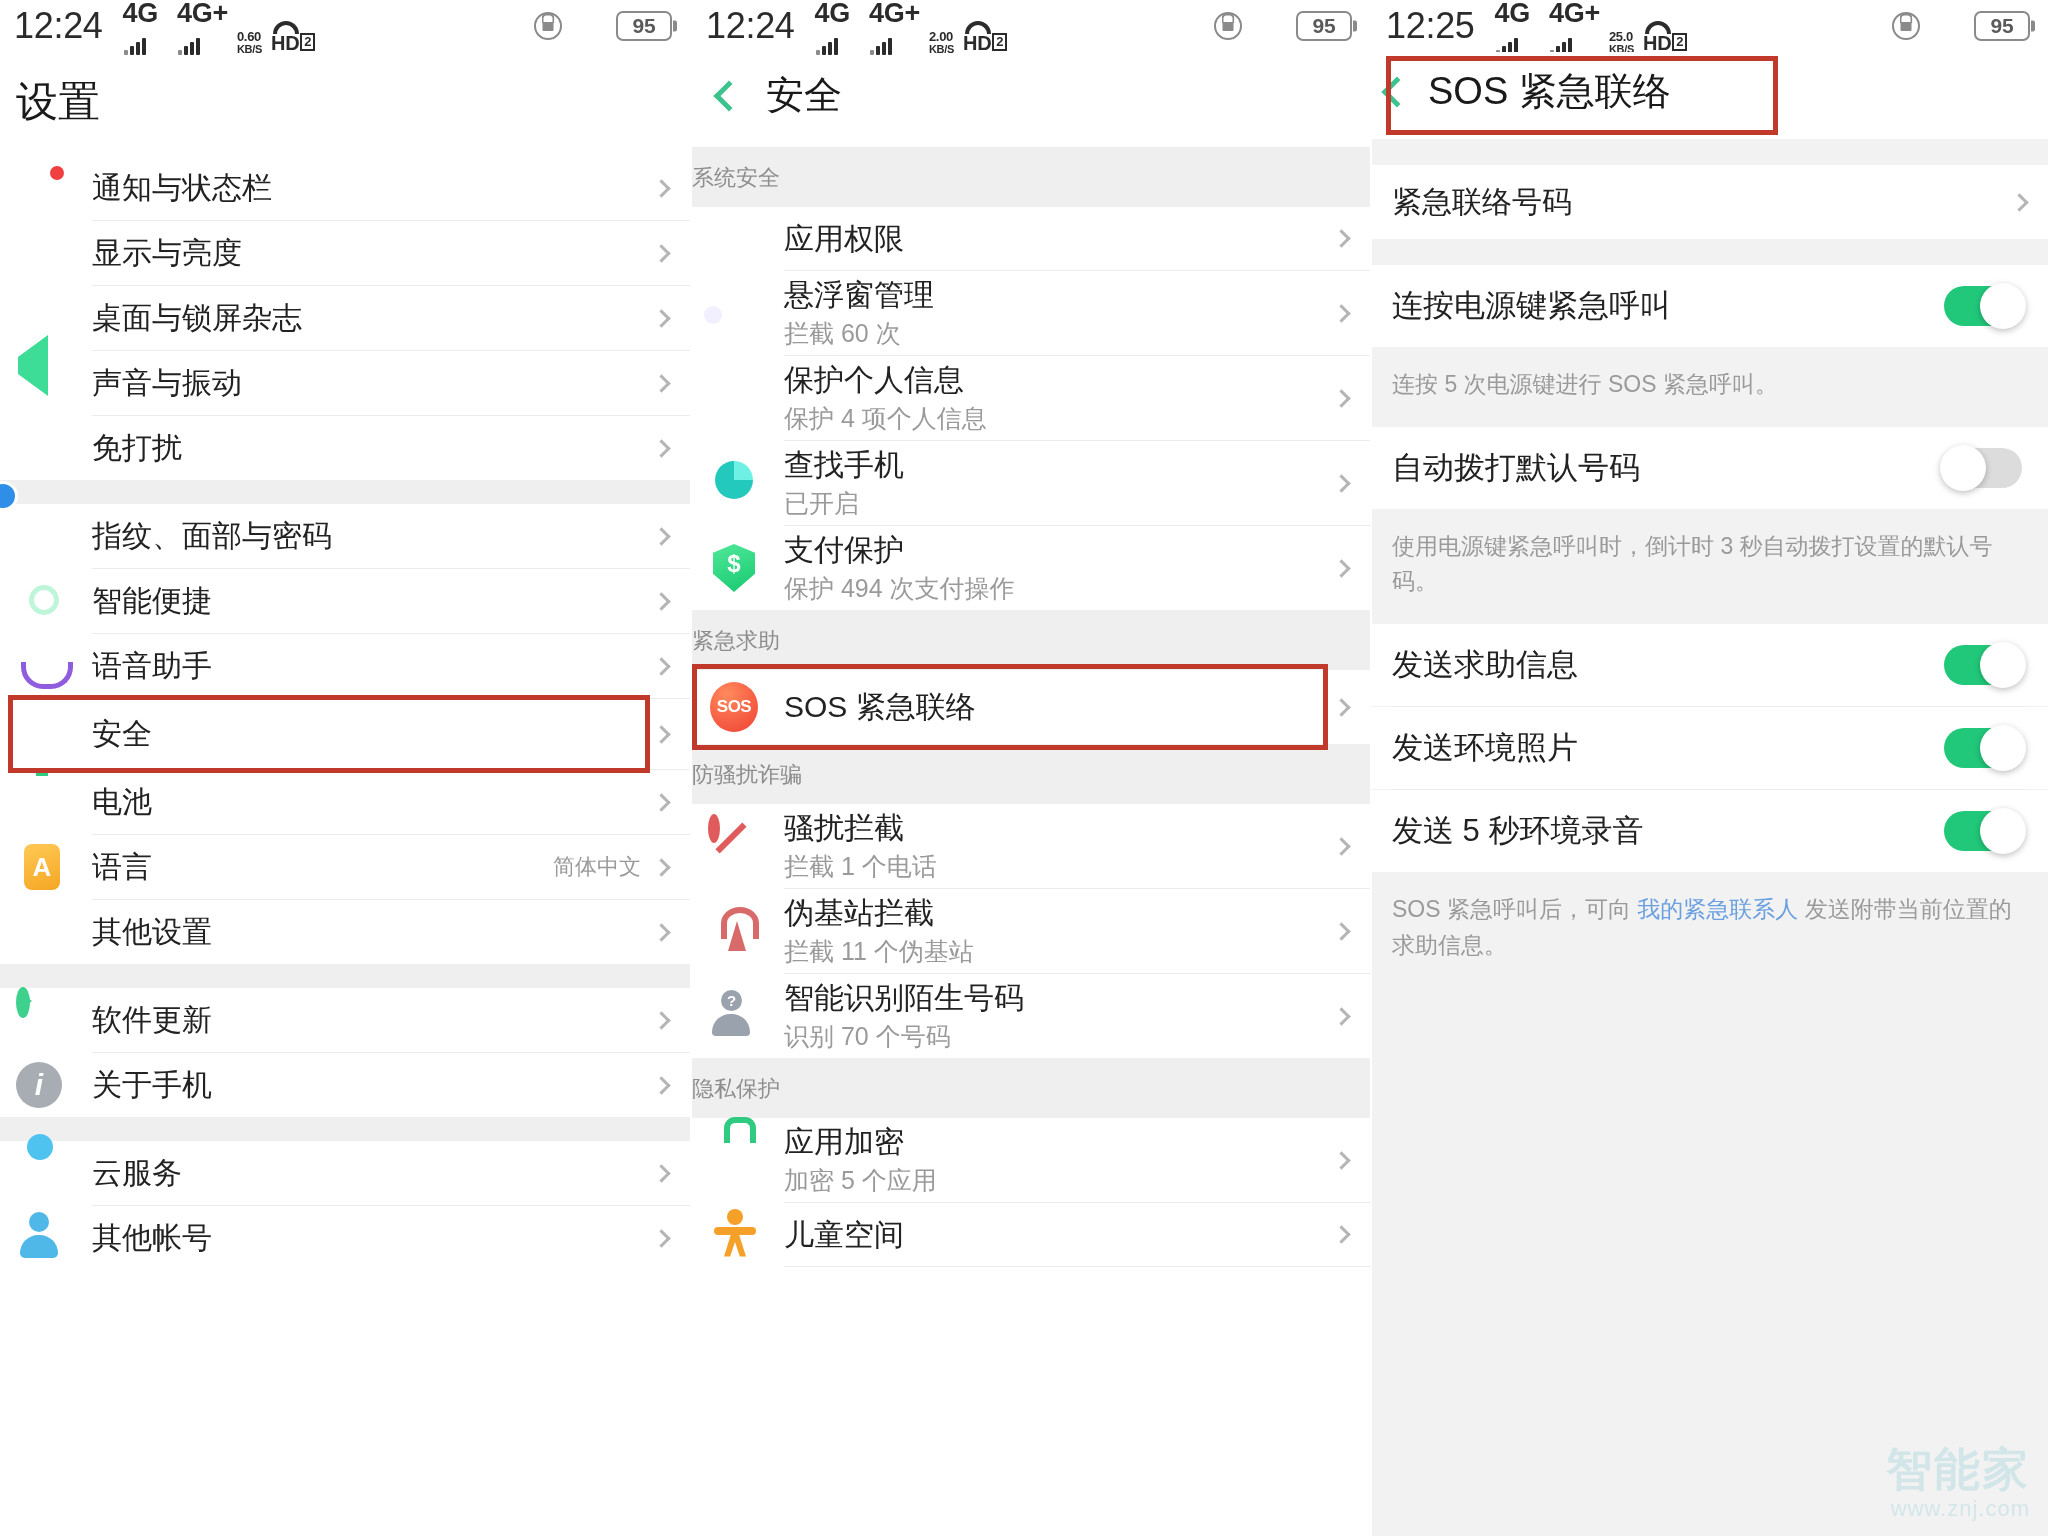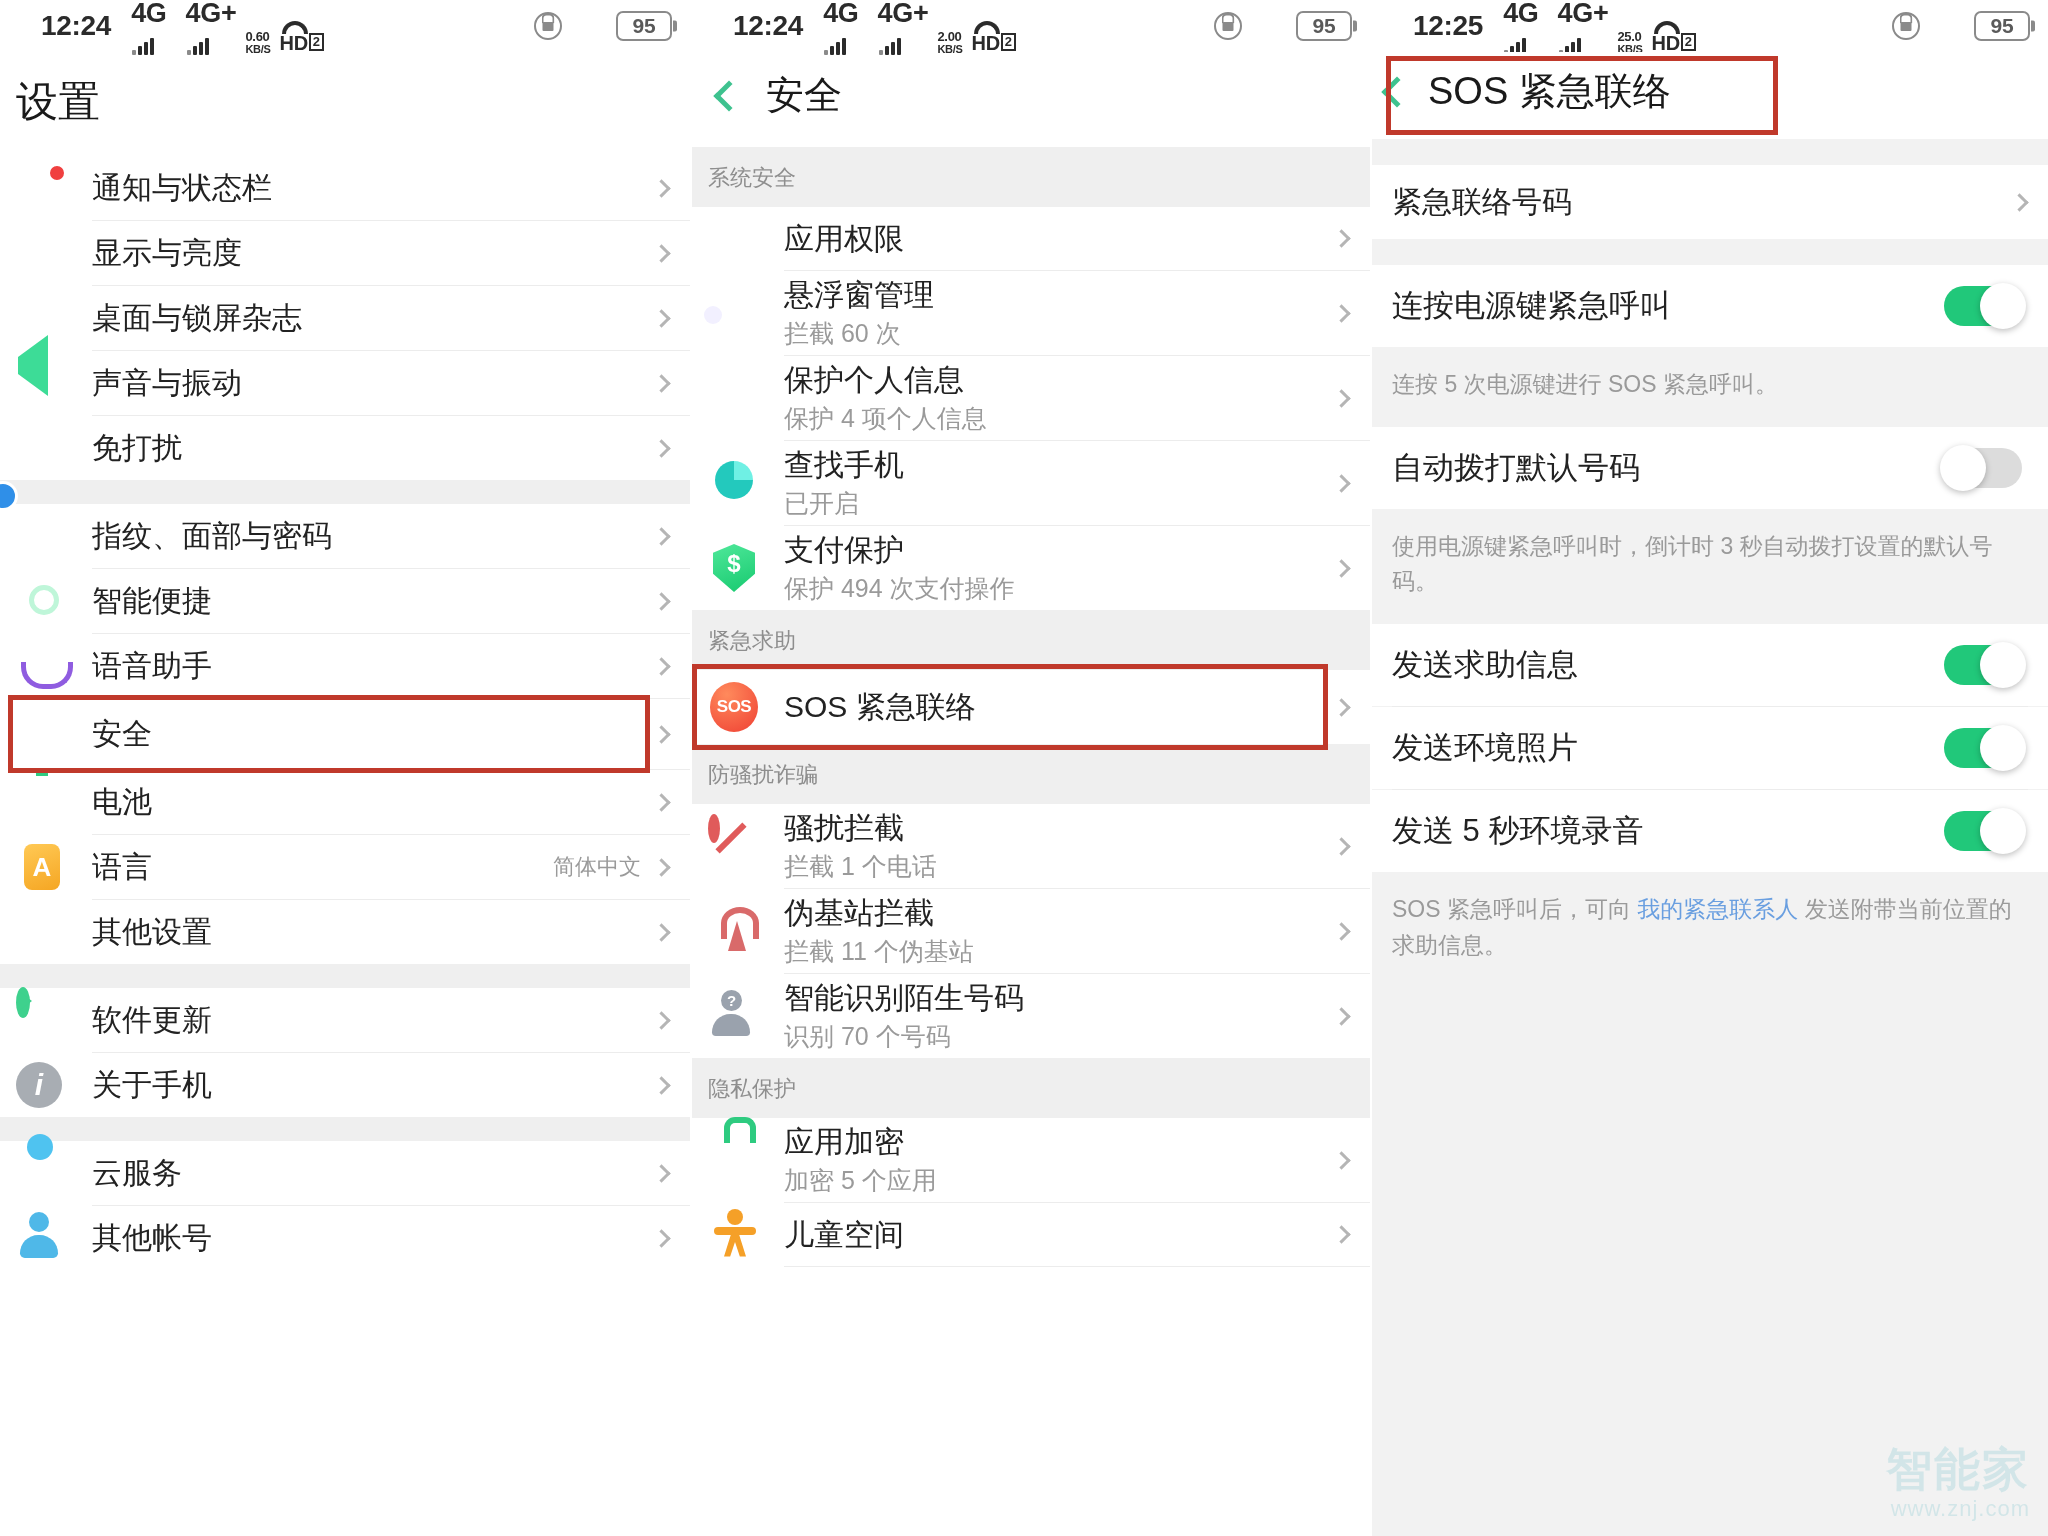--- a/index.html
+++ b/index.html
@@ -14,21 +14,21 @@
   .p1 { width:690px; }
   .p2 { width:680px; border-left:2px solid #ffffff; }
   .p3 { width:678px; border-left:2px solid #ffffff; background:#f2f2f2; }
 
   
   .statusbar {
     height:52px; display:flex; align-items:center;
     padding:0 18px 0 14px; font-size:27px; font-weight:700; color:#2b2b2b;
     letter-spacing:-0.3px;
   }
-  .sb-time { font-size:28px; font-weight:700; margin-right:6px;margin-left:27px; }
+  .sb-time { font-size:36px; font-weight:400; margin-right:6px; }
   .sb-icons { display:flex; align-items:flex-end; gap:5px; }
   .bars { display:flex; align-items:flex-end; gap:2px; margin-left:1px; margin-top:9px;}
   .bars i { display:block; width:4px; background:#2b2b2b; border-radius:1px; }
   .bars i:nth-child(1){height:5px;opacity:.55}
   .bars i:nth-child(2){height:9px}
   .bars i:nth-child(3){height:13px}
   .bars i:nth-child(4){height:17px}
   .sig-wrap { position:relative; padding-left:14px; }
   .speed { font-size:13px; font-weight:700; line-height:12px; text-align:left; margin-left:4px; }
   .speed small { display:block; font-size:11px; font-weight:700; }
@@ -63,21 +63,21 @@
   }
 
   
   .bigtitle { font-size:42px; color:#1a1a1a; padding:22px 0 26px 16px; font-weight:400; }
   .navbar { display:flex; align-items:center; padding:18px 0 26px 22px; gap:26px; position:relative;}
   .backarrow { width:22px; height:22px; border-left:5px solid #3ec28f; border-bottom:5px solid #3ec28f;
                transform:rotate(45deg); margin-left:4px; }
   .navtitle { font-size:38px; color:#1a1a1a; }
 
   
-  .grouphdr { background:#efefef; color:#8e8e8e; font-size:22px; padding:16px 0 14px 16px; }
+  .grouphdr { background:#efefef; color:#8e8e8e; font-size:22px; padding:16px 0 14px 0; }
   .gap { background:#efefef; height:24px; }
   .row {
     display:flex; align-items:center; background:#fff; position:relative;
     padding:0 22px 0 16px; min-height:64px;
   }
   .row .ic { width:52px; height:52px; flex:none; margin-right:24px; position:relative; }
   .row .txt { flex:1; display:flex; flex-direction:column; justify-content:center; }
   .row .title { font-size:30px; color:#222; line-height:1.25; }
   .row .sub { font-size:25px; color:#9a9a9a; margin-top:4px; }
   .row .value { font-size:22px; color:#9a9a9a; margin-right:14px;font-family:Liberation Mono, monospace; }

